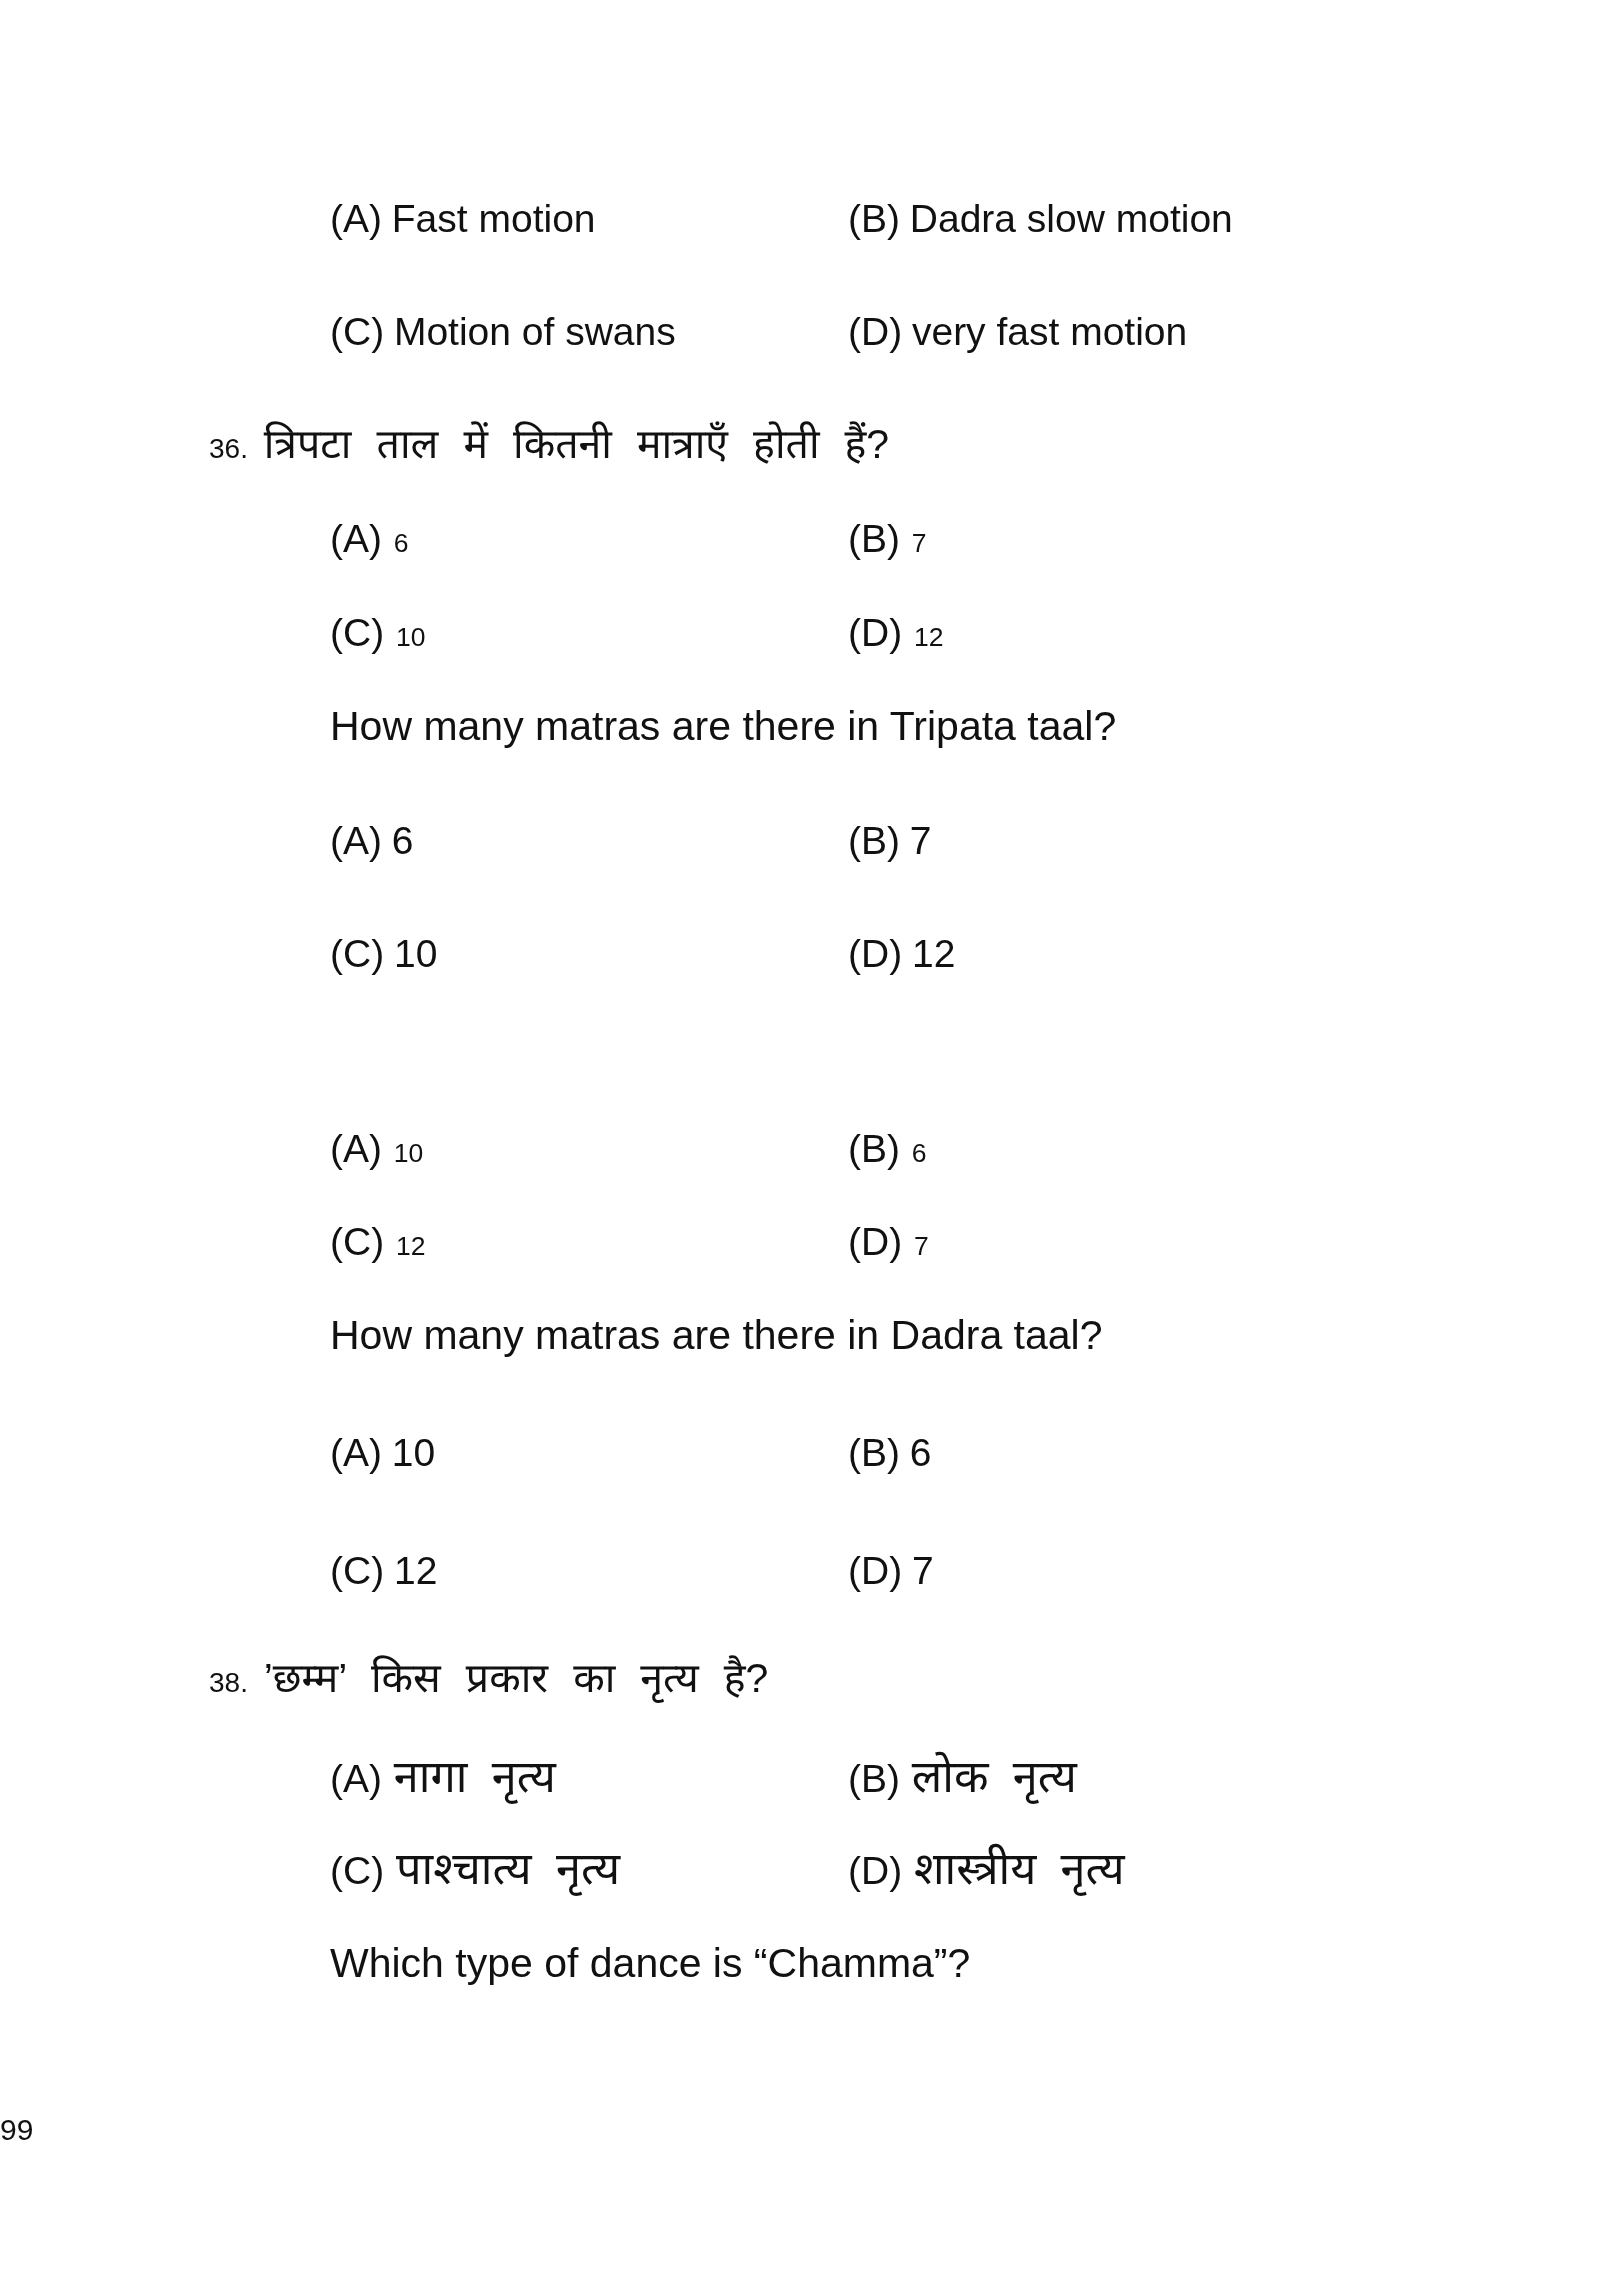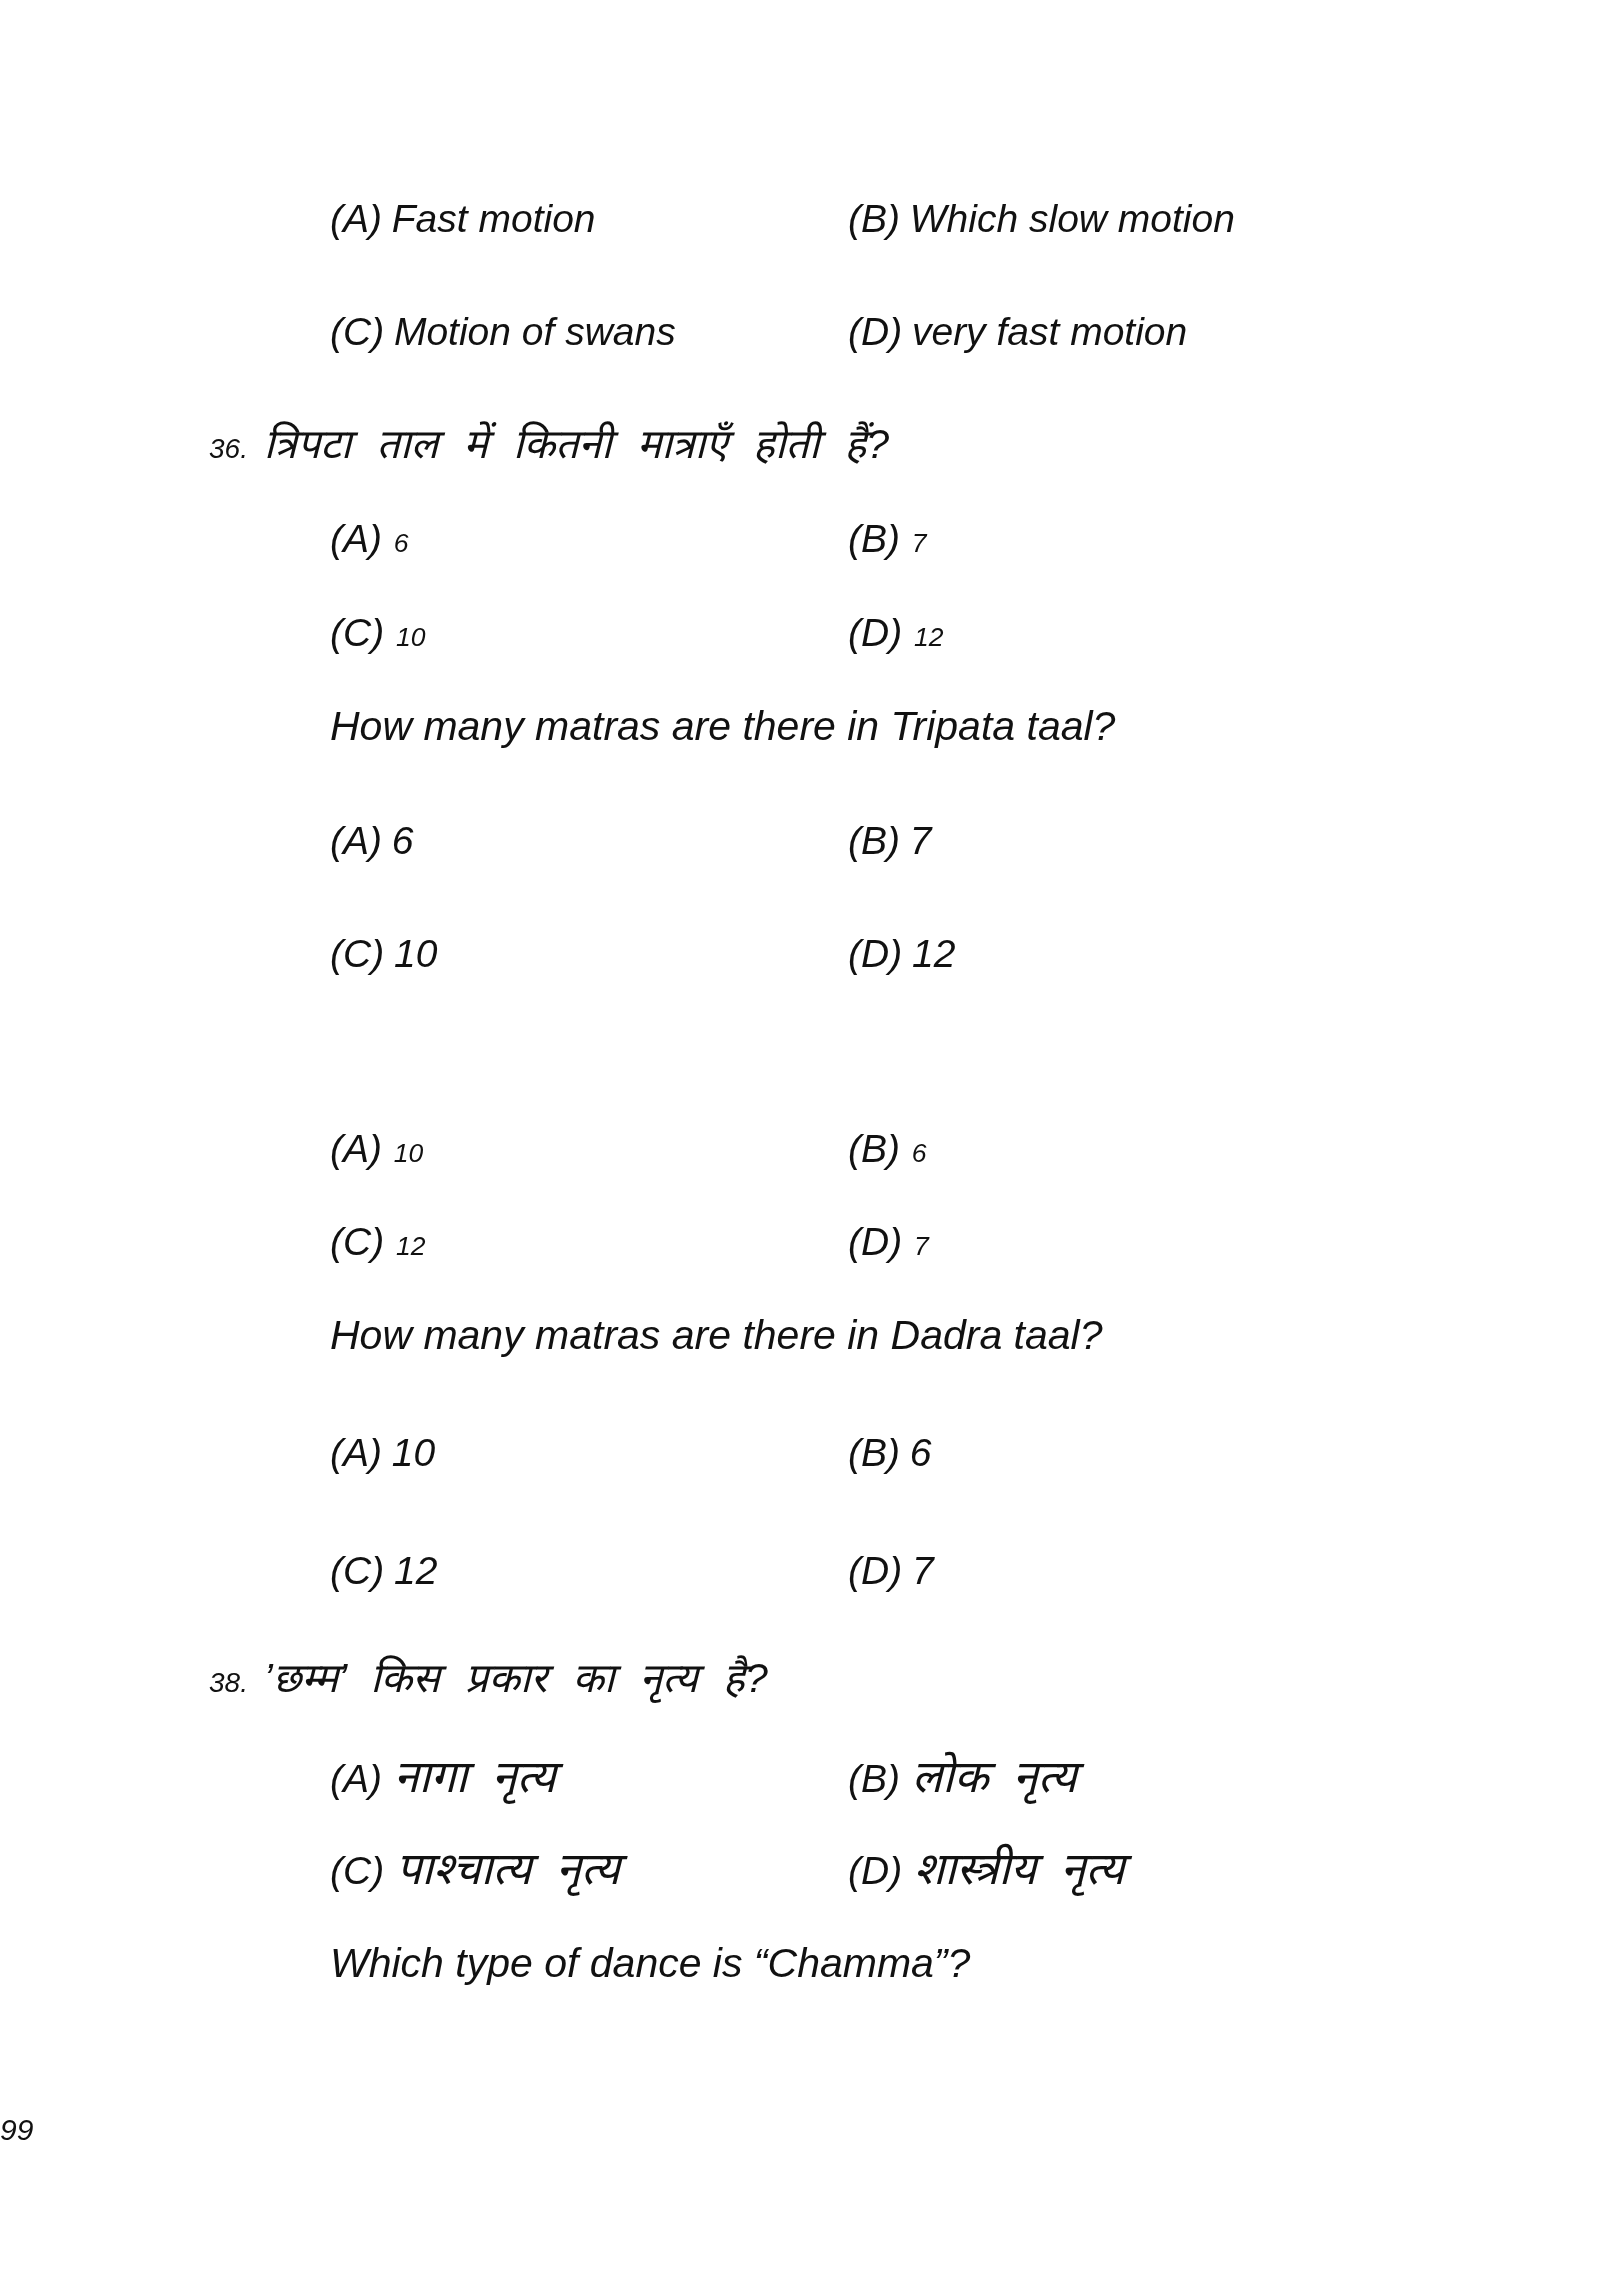--- a/index.html
+++ b/index.html
@@ -8,21 +8,20 @@
     background: #ffffff;
   }
   .page {
     position: relative;
     width: 1448px;
     height: 2293px;
     background: #ffffff;
     color: #111111;
     font-family: "Liberation Sans", "DejaVu Sans", sans-serif;
     overflow: hidden;
-    font-style: italic;
   }
   .line {
     position: absolute;
     left: 0;
     right: 0;
     line-height: 1;
     white-space: nowrap;
   }
   .q-heading { left: 209px; right: auto; }
   .qnum {
@@ -76,21 +75,21 @@
     line-height: 1;
   }
 </style>
 </head>
 <body>
 
 <div class="page">
 
   <div class="line" style="top:199px">
     <span class="opt col-left"><span class="opt-label">(A)</span><span class="val-en">Fast motion</span></span>
-    <span class="opt col-right"><span class="opt-label">(B)</span><span class="val-en">Which slow motion</span></span>
+    <span class="opt col-right"><span class="opt-label">(B)</span><span class="val-en">Dadra slow motion</span></span>
   </div>
   <div class="line" style="top:312px">
     <span class="opt col-left"><span class="opt-label">(C)</span><span class="val-en">Motion of swans</span></span>
     <span class="opt col-right"><span class="opt-label">(D)</span><span class="val-en">very fast motion</span></span>
   </div>
 
   <div class="line q-heading" style="top:424px">
     <span class="qnum">36.</span><span class="hi-q">त्रिपटा ताल में कितनी मात्राएँ होती हैं?</span>
   </div>
   <div class="line" style="top:519px">

